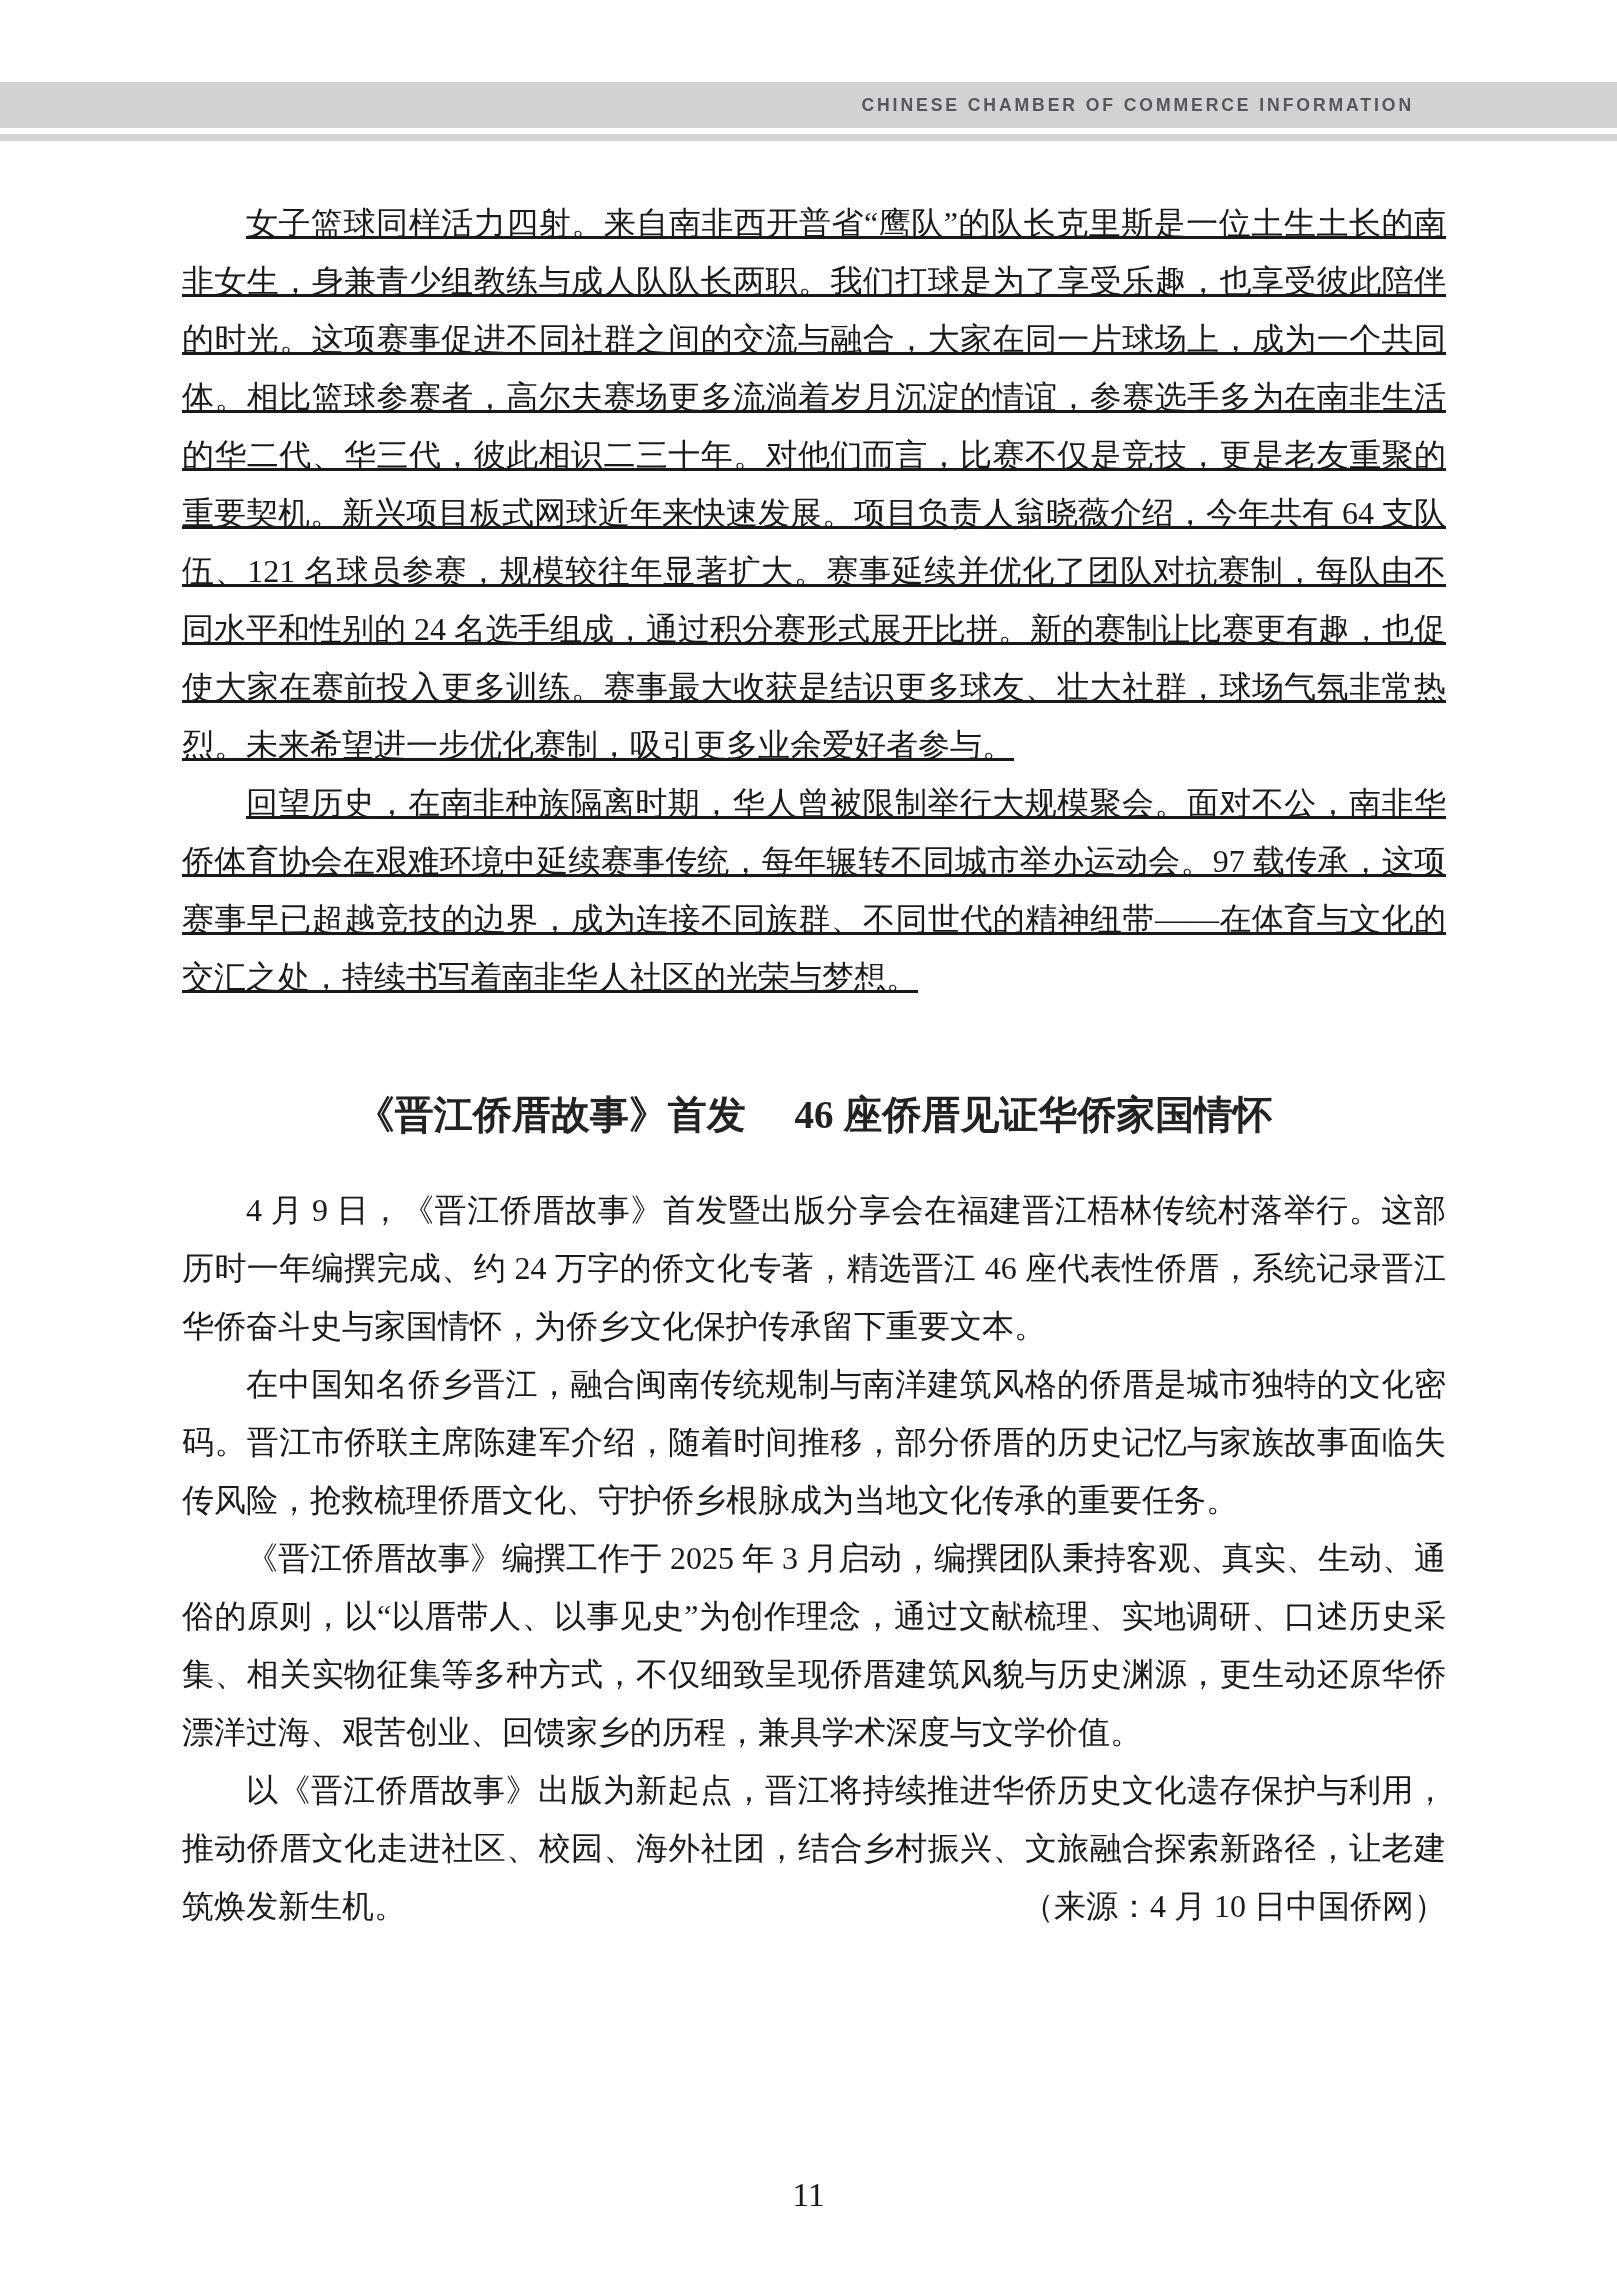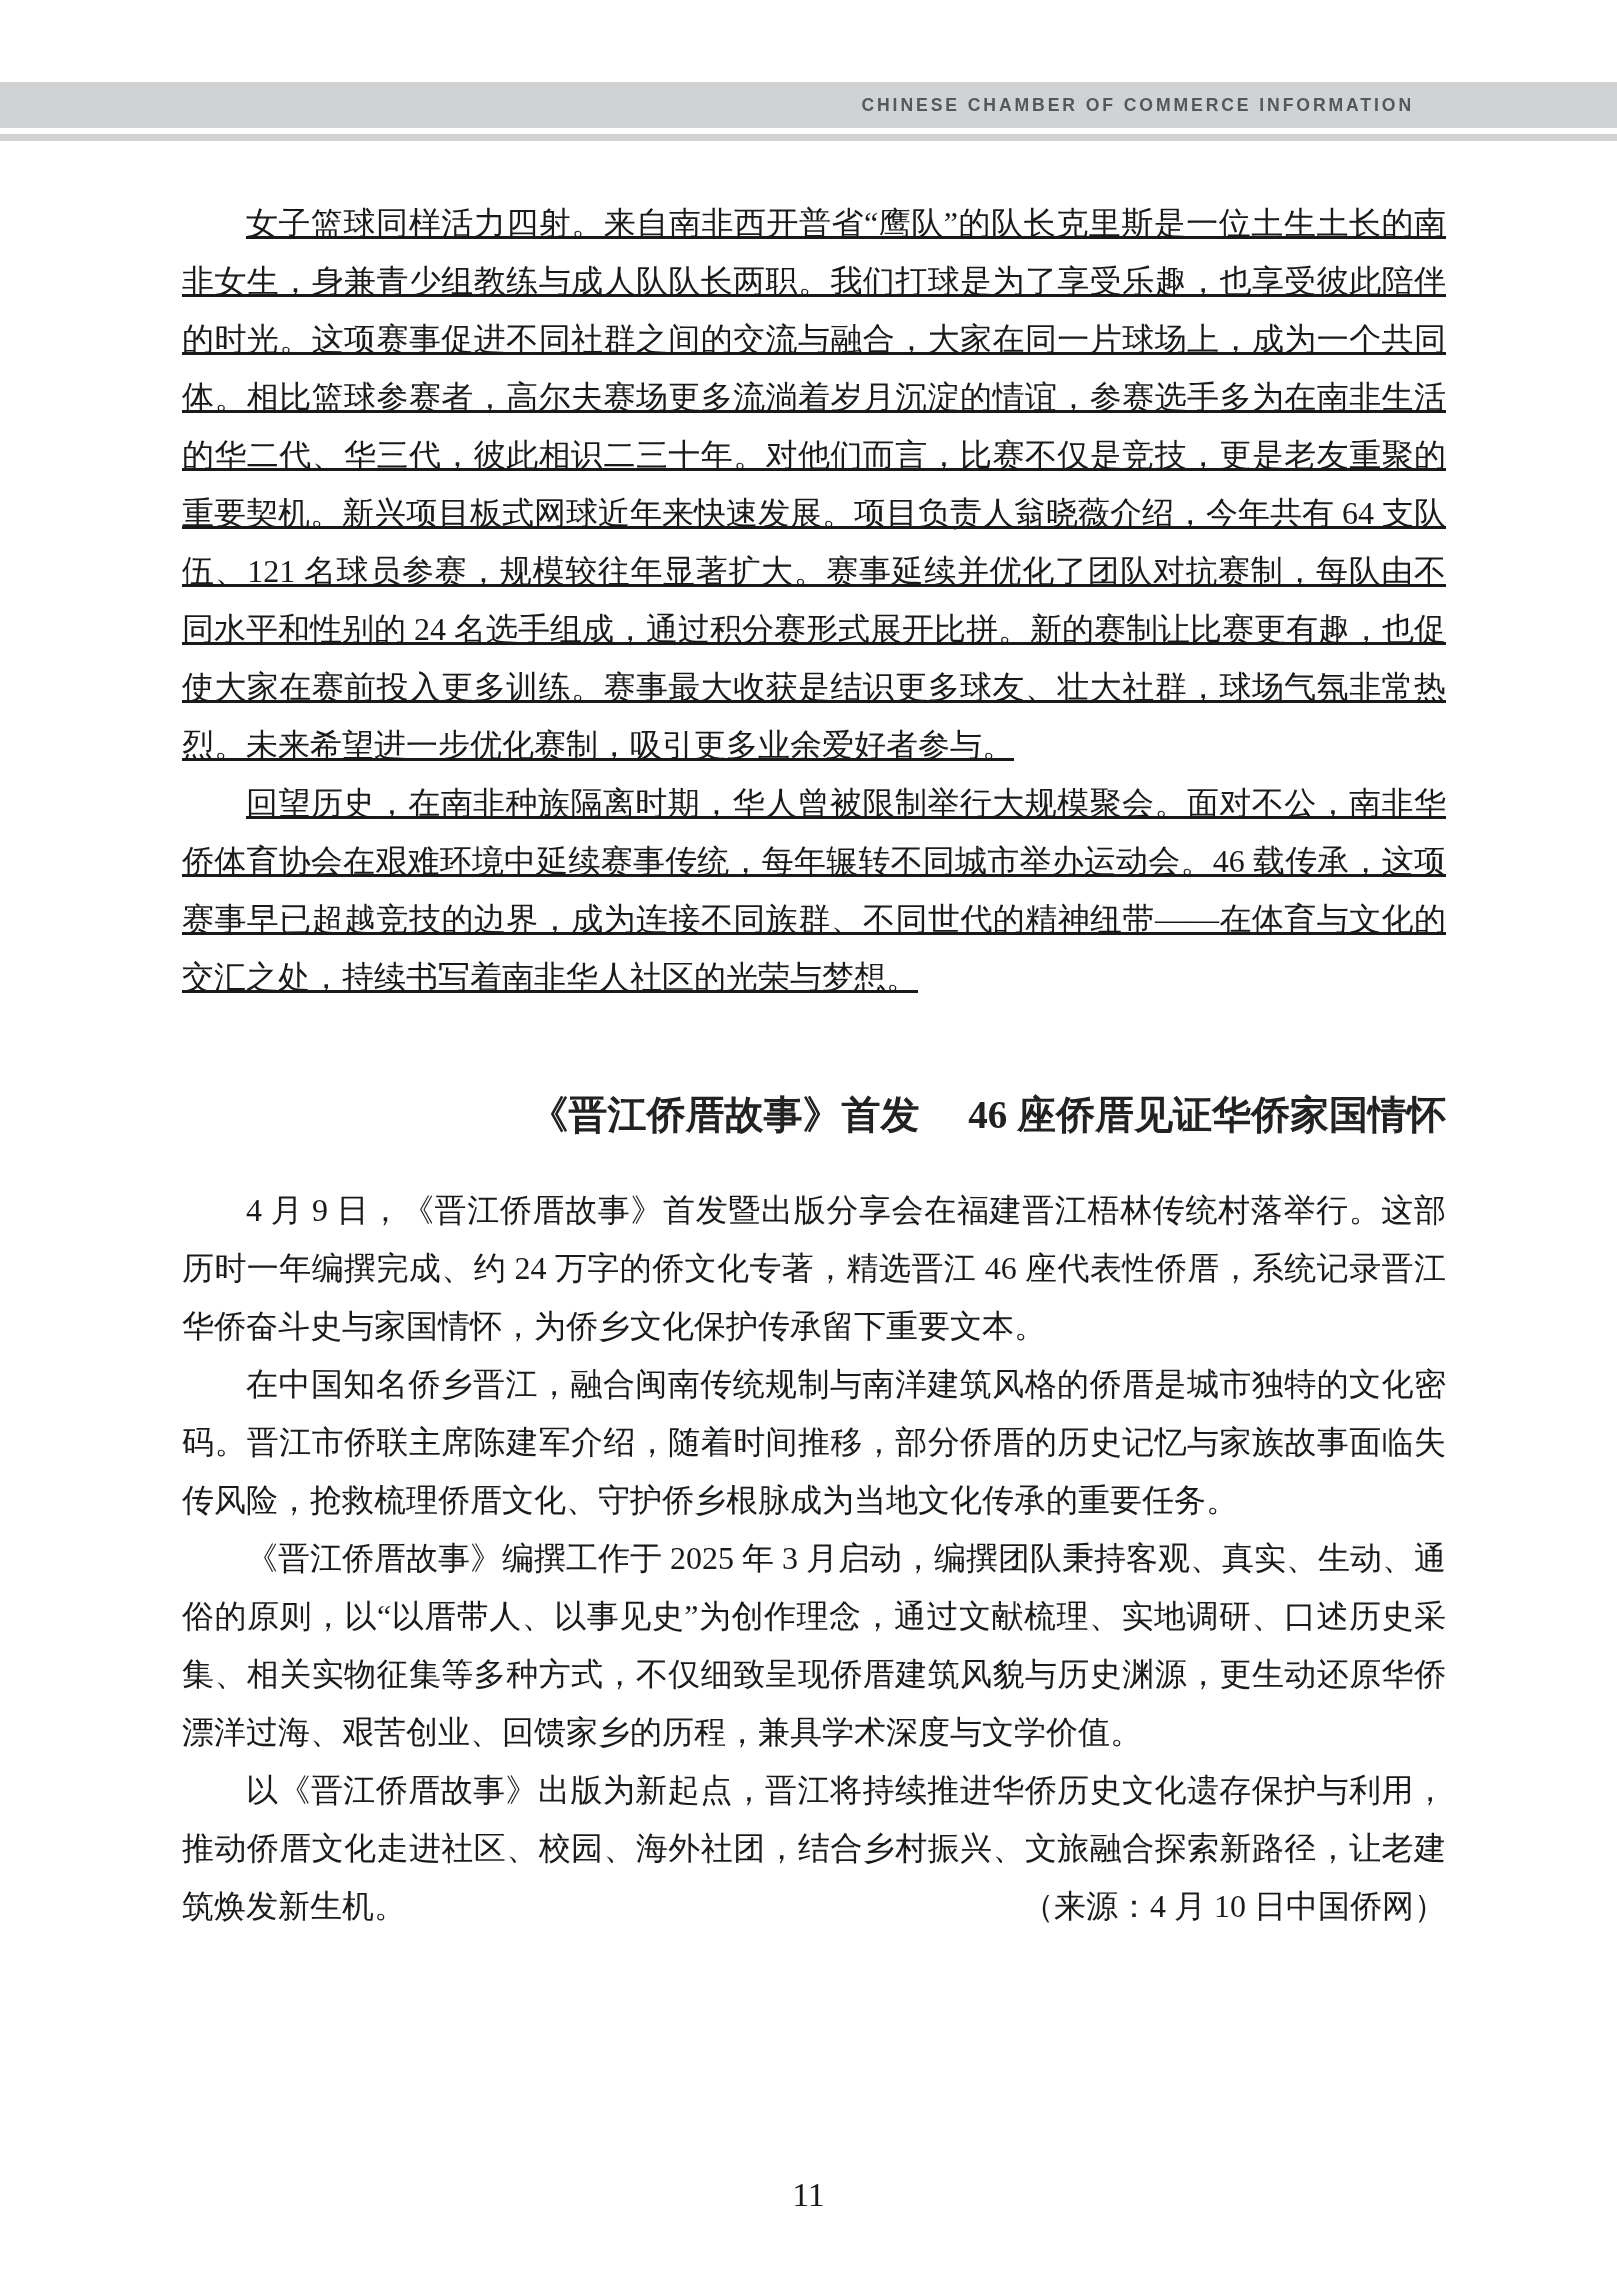--- a/index.html
+++ b/index.html
@@ -50,21 +50,21 @@
   .body-para {
     text-indent: 2em;
     margin: 0;
     word-break: break-all;
   }
   .article-title {
     clear: both;
     font-size: 39px;
     line-height: 65px;
     font-weight: bold;
-    text-align: right;
+    text-align: center;
     text-indent: 0;
     margin: 76px 0 34px 0;
     color: #222222;
   }
   .source { float: right; white-space: nowrap; }
   .page-number {
     position: absolute;
     top: 2171px; left: 0;
     width: 1617px;
     text-align: center;
@@ -81,21 +81,21 @@
 
   <div class="header-band">
     <span class="header-title">CHINESE CHAMBER OF COMMERCE INFORMATION</span>
   </div>
   <div class="header-strip"></div>
 
   <main class="content">
 
     <section class="article-basketball">
       <p class="body-para">女子篮球同样活力四射。来自南非西开普省“鹰队”的队长克里斯是一位土生土长的南非女生，身兼青少组教练与成人队队长两职。我们打球是为了享受乐趣，也享受彼此陪伴的时光。这项赛事促进不同社群之间的交流与融合，大家在同一片球场上，成为一个共同体。相比篮球参赛者，高尔夫赛场更多流淌着岁月沉淀的情谊，参赛选手多为在南非生活的华二代、华三代，彼此相识二三十年。对他们而言，比赛不仅是竞技，更是老友重聚的重要契机。新兴项目板式网球近年来快速发展。项目负责人翁晓薇介绍，今年共有 64 支队伍、121 名球员参赛，规模较往年显著扩大。赛事延续并优化了团队对抗赛制，每队由不同水平和性别的 24 名选手组成，通过积分赛形式展开比拼。新的赛制让比赛更有趣，也促使大家在赛前投入更多训练。赛事最大收获是结识更多球友、壮大社群，球场气氛非常热烈。未来希望进一步优化赛制，吸引更多业余爱好者参与。</p>
-      <p class="body-para"><span>回望历史，在南非种族隔离时期，华人曾被限制举行大规模聚会。面对不公，南非华侨体育协会在艰难环境中延续赛事传统，每年辗转不同城市举办运动会。46 载传承，这项赛事早已超越竞技的边界，成为连接不同族群、不同世代的精神纽带——在体育与文化的交汇之处，持续书写着南非华人社区的光荣与梦想。</span></p>
+      <p class="body-para"><span>回望历史，在南非种族隔离时期，华人曾被限制举行大规模聚会。面对不公，南非华侨体育协会在艰难环境中延续赛事传统，每年辗转不同城市举办运动会。97 载传承，这项赛事早已超越竞技的边界，成为连接不同族群、不同世代的精神纽带——在体育与文化的交汇之处，持续书写着南非华人社区的光荣与梦想。</span></p>
     </section>
 
     <section>
       <h1 class="article-title">《晋江侨厝故事》首发　 46 座侨厝见证华侨家国情怀</h1>
       <p class="body-para">4 月 9 日，《晋江侨厝故事》首发暨出版分享会在福建晋江梧林传统村落举行。这部历时一年编撰完成、约 24 万字的侨文化专著，精选晋江 46 座代表性侨厝，系统记录晋江华侨奋斗史与家国情怀，为侨乡文化保护传承留下重要文本。</p>
       <p class="body-para">在中国知名侨乡晋江，融合闽南传统规制与南洋建筑风格的侨厝是城市独特的文化密码。晋江市侨联主席陈建军介绍，随着时间推移，部分侨厝的历史记忆与家族故事面临失传风险，抢救梳理侨厝文化、守护侨乡根脉成为当地文化传承的重要任务。</p>
       <p class="body-para">《晋江侨厝故事》编撰工作于 2025 年 3 月启动，编撰团队秉持客观、真实、生动、通俗的原则，以“以厝带人、以事见史”为创作理念，通过文献梳理、实地调研、口述历史采集、相关实物征集等多种方式，不仅细致呈现侨厝建筑风貌与历史渊源，更生动还原华侨漂洋过海、艰苦创业、回馈家乡的历程，兼具学术深度与文学价值。</p>
       <p class="body-para"><span>以《晋江侨厝故事》出版为新起点，晋江将持续推进华侨历史文化遗存保护与利用，推动侨厝文化走进社区、校园、海外社团，结合乡村振兴、文旅融合探索新路径，让老建筑焕发新生机。</span><span class="source">（来源：4 月 10 日中国侨网）</span></p>
     </section>
 

